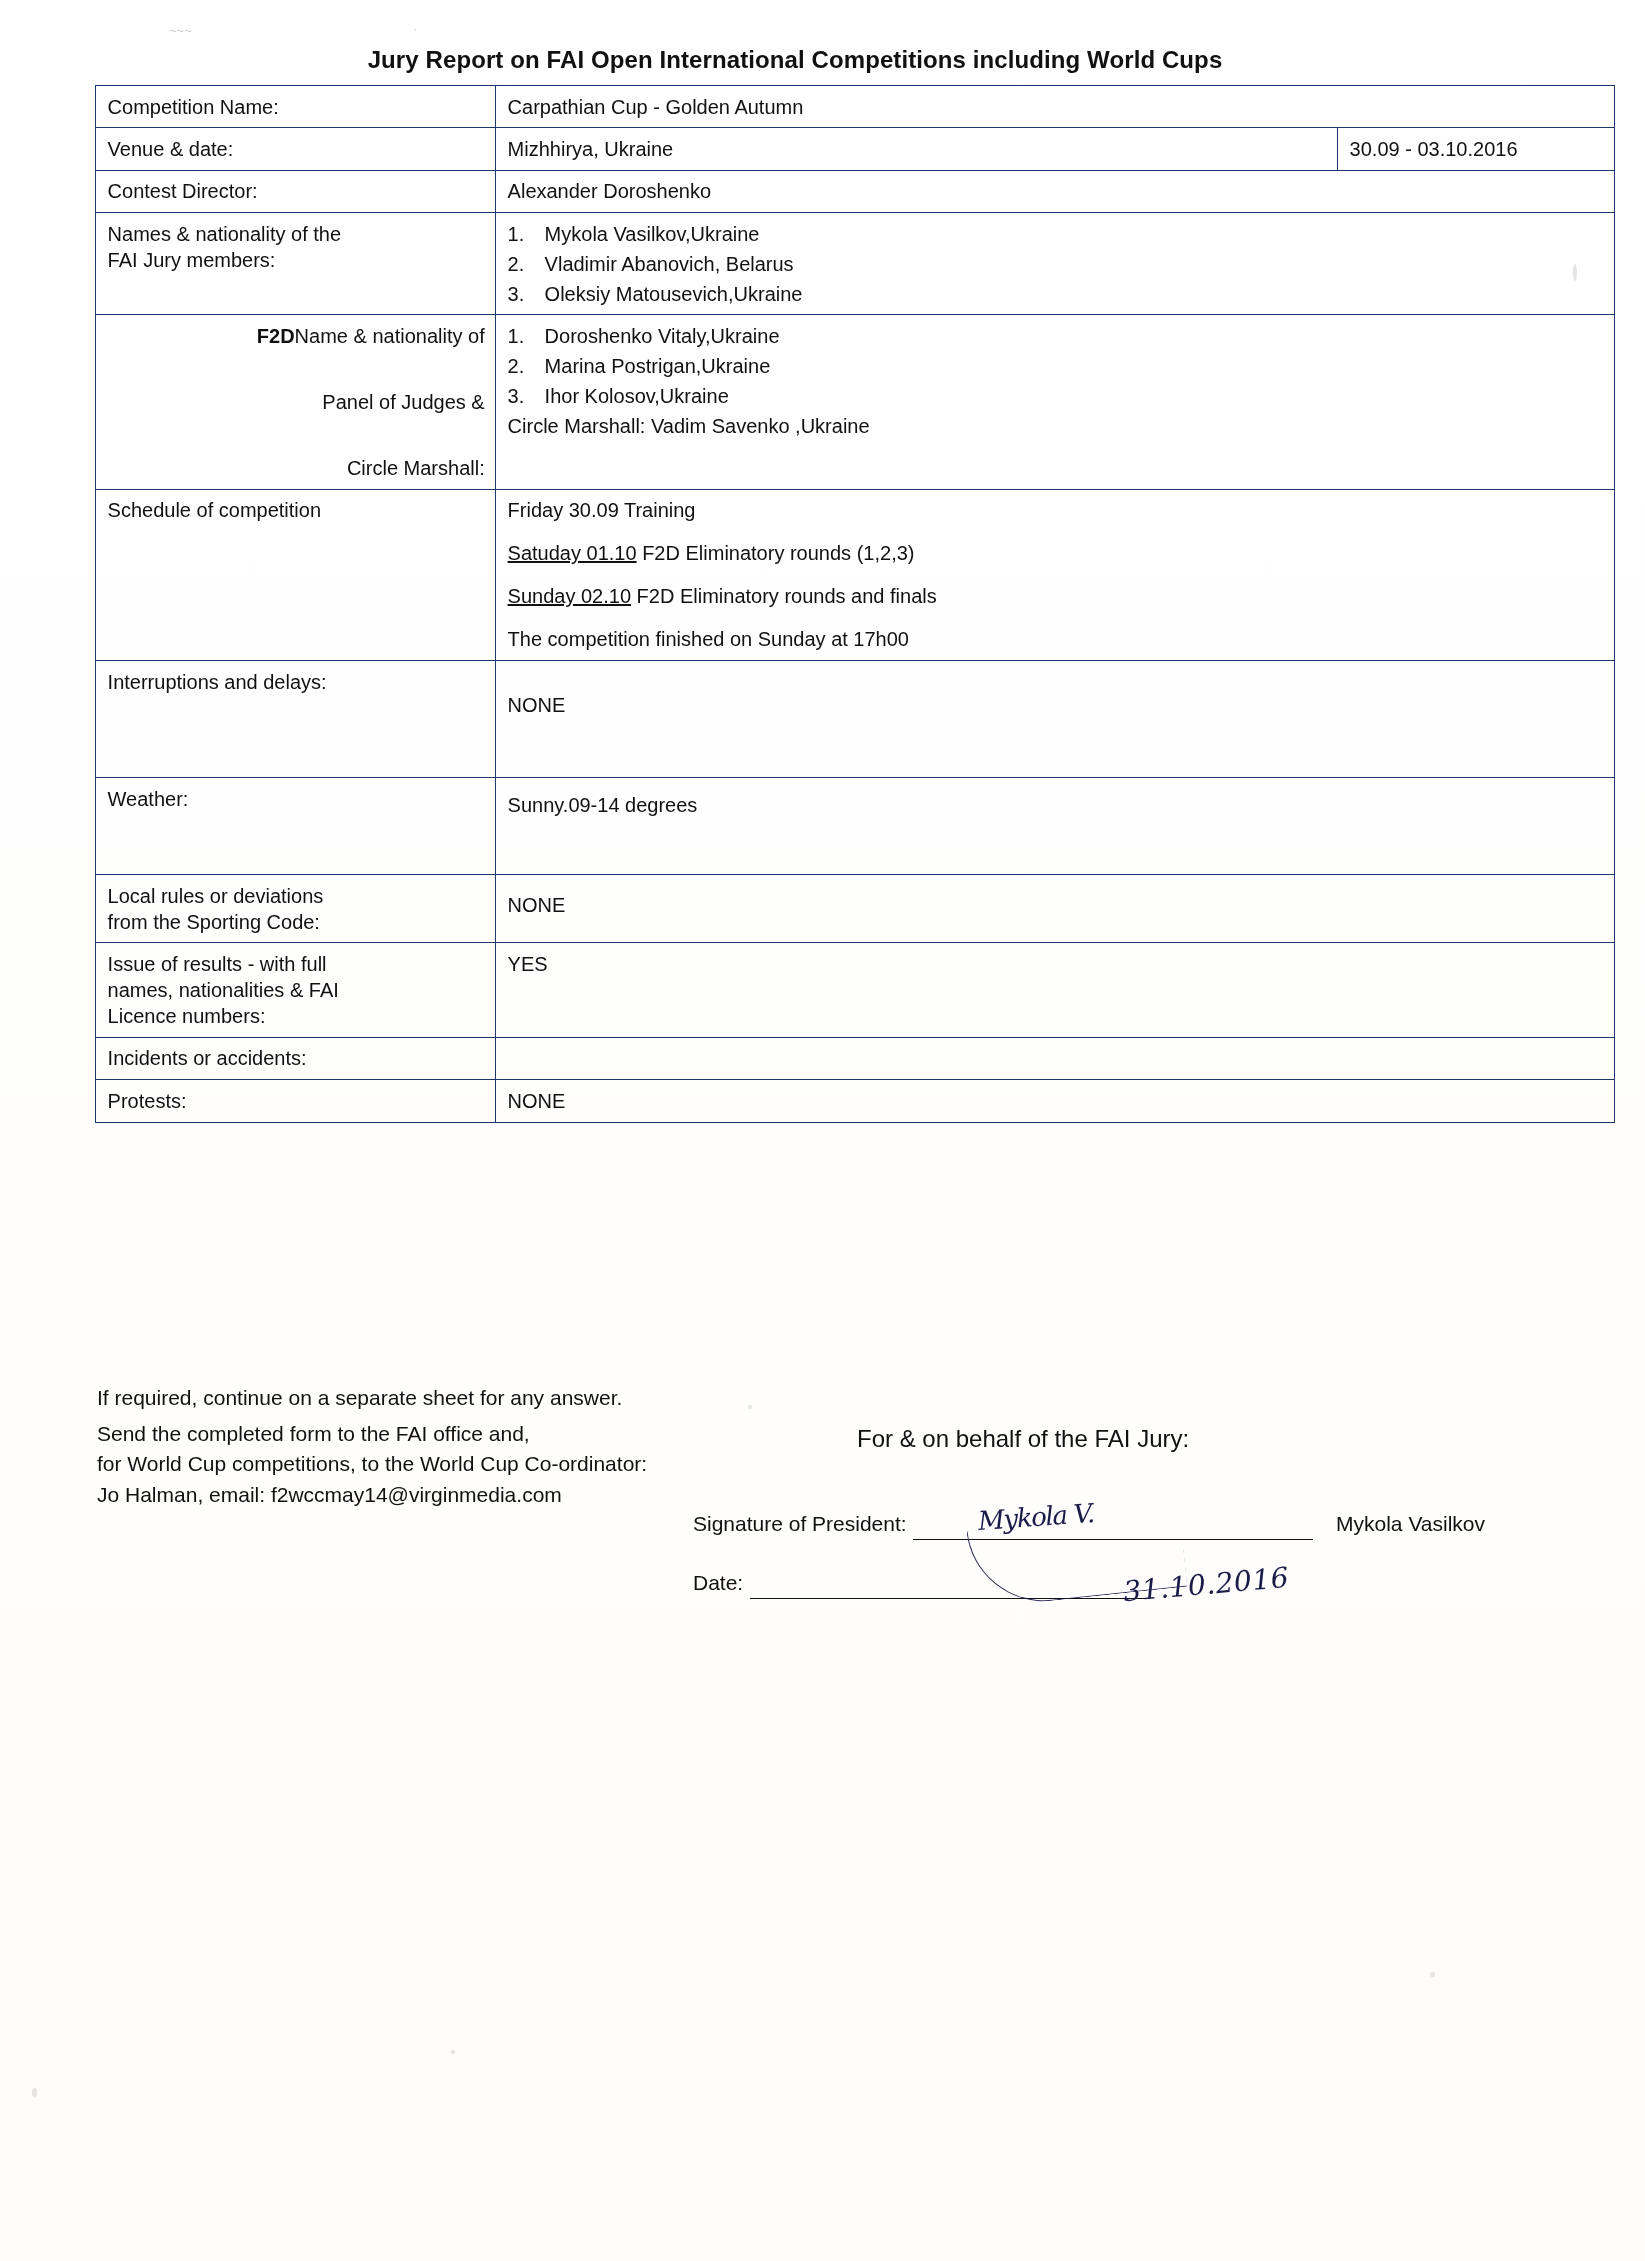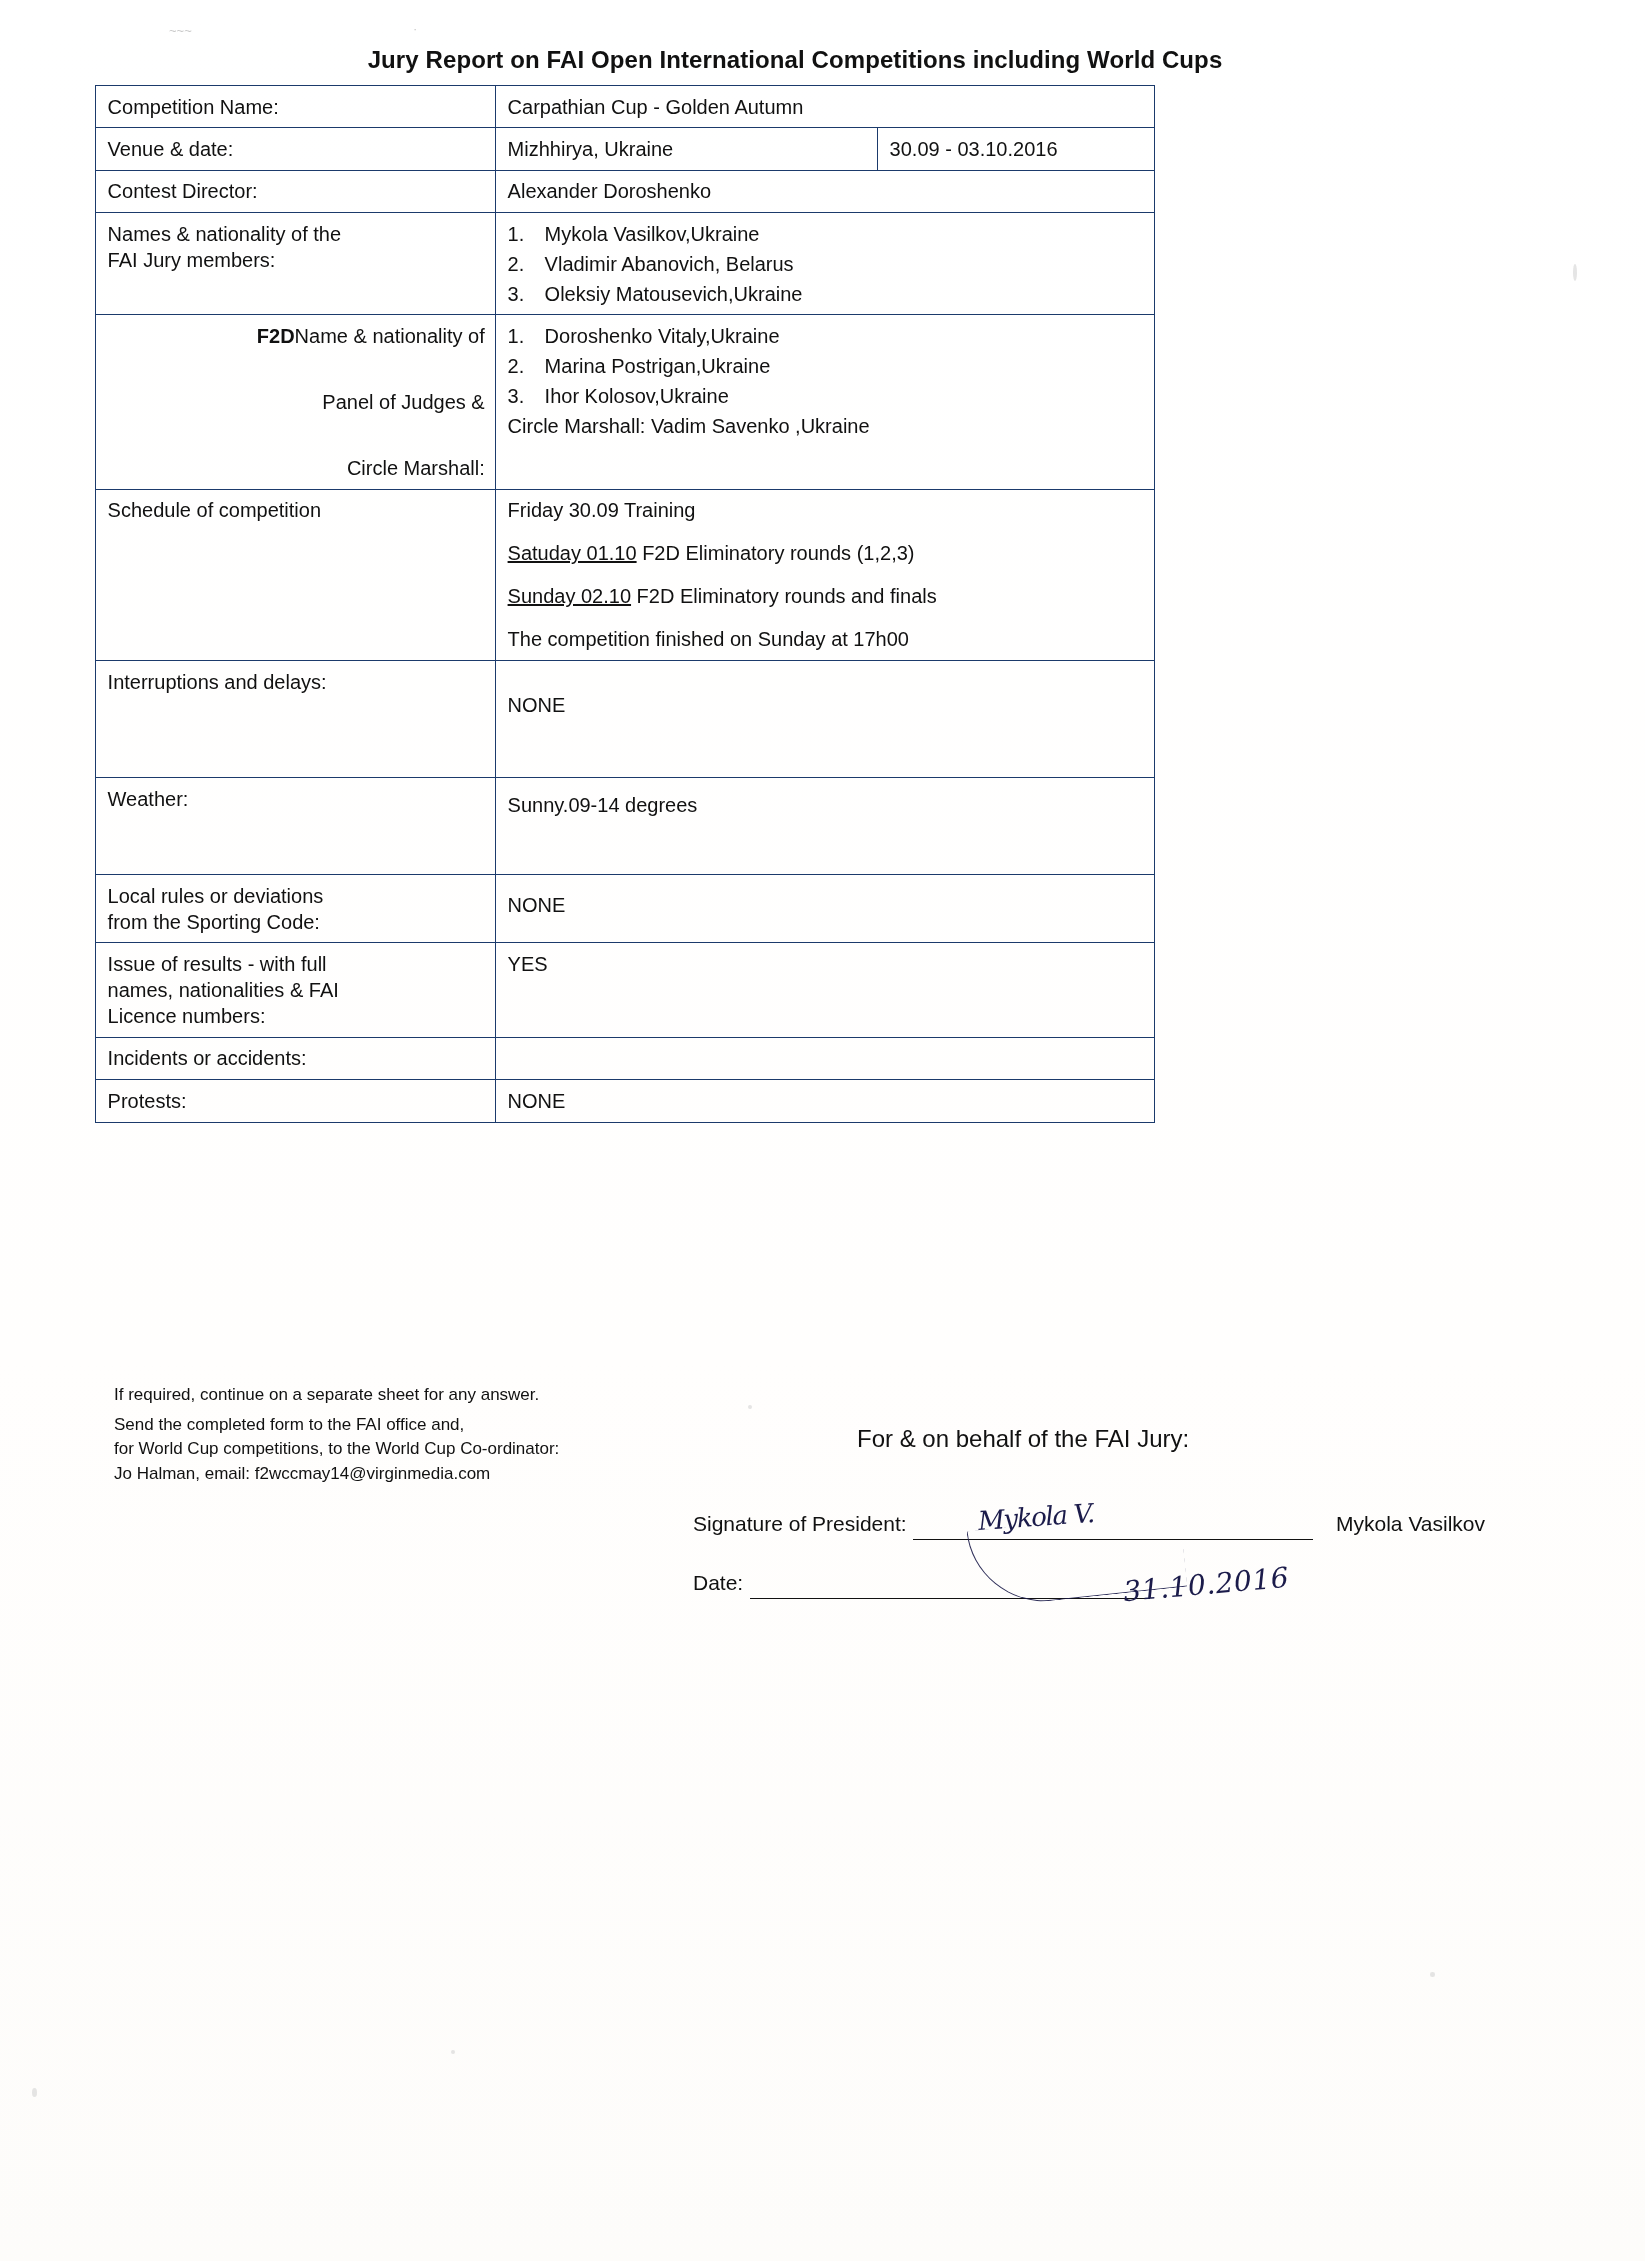--- a/index.html
+++ b/index.html
@@ -38,21 +38,21 @@
     font-size: 24px;
     font-weight: bold;
     letter-spacing: 0.1px;
     color: #111;
   }
 
   .form-table {
     position: absolute;
     top: 85px;
     left: 95px;
-    width: 1060px;
+    width: 1520px;
     border-collapse: collapse;
     table-layout: fixed;
   }
   .form-table td {
     border: 1.3px solid #1b3a6b;
     vertical-align: top;
     padding: 7.7px 10.3px 7.7px 11.6px;
     font-size: 20px;
     line-height: 1.30;
     color: #111;
@@ -88,23 +88,23 @@
 
   .sched div { margin-bottom: 17px; }
   .sched div:last-child { margin-bottom: 0; }
   .u { text-decoration: underline; }
 
   .tall-1 { height: 117px; }
   .tall-2 { height: 97px; }
 
   .footnotes {
     position: absolute;
-    left: 114px;
+    left: 97px;
     top: 1383px;
-    font-size: 17px;
+    font-size: 21px;
     line-height: 1.45;
     color: #111;
   }
   .footnotes .first { margin-bottom: 5.2px; }
 
   .behalf {
     position: absolute;
     left: 857px;
     top: 1425px;
     font-size: 24px;

